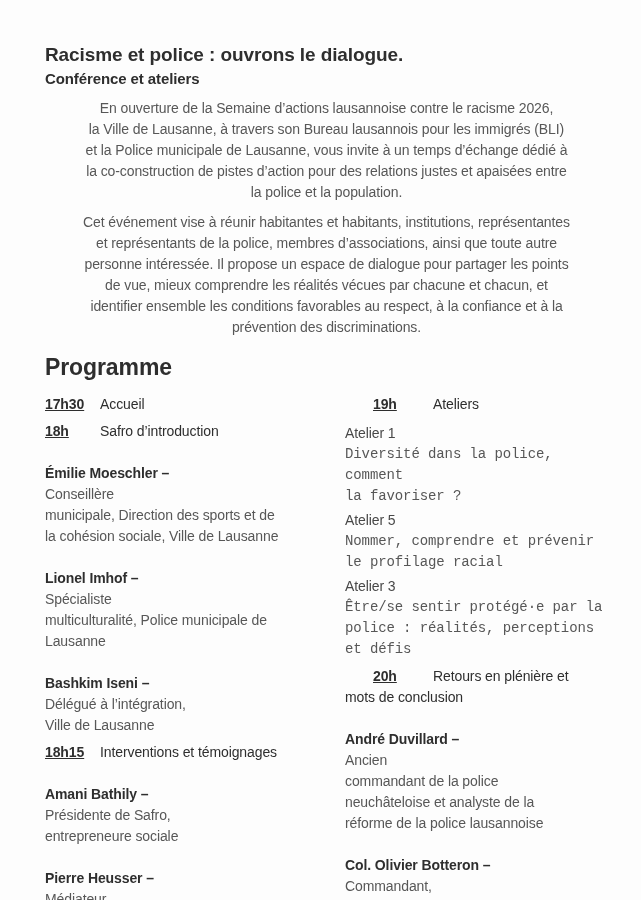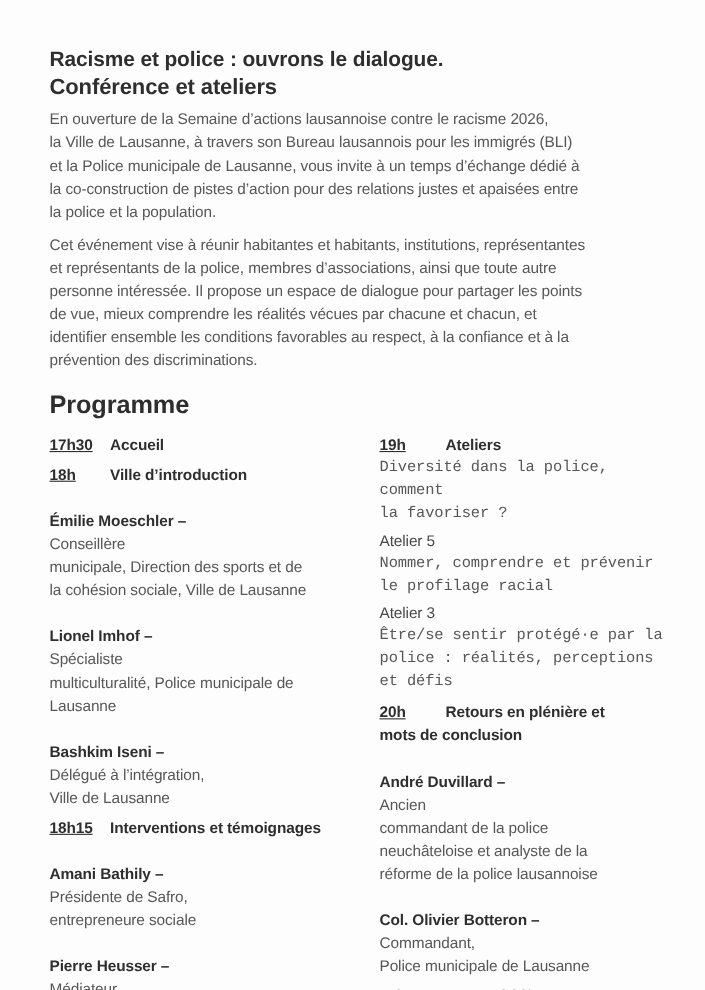--- a/index.html
+++ b/index.html
@@ -24,28 +24,29 @@
     letter-spacing:-0.1px;
   }
   h1{
     margin:0;
     font-size:19px;line-height:24px;
     font-weight:700;
     color:var(--text-primary,#2e2e2e);
   }
   .subtitle{
     margin:2px 0 0;
-    font-size:20px;line-height:20px;
+    font-size:15px;line-height:20px;
     font-weight:700;
     color:var(--text-primary,#2e2e2e);
   }
   .intro{
     margin:9px 0 0;
     font-size:14px;line-height:21px;
     white-space:pre-line;
+    text-align:center;
   }
   h2{
     margin:14px 0 4px;
     font-size:23px;line-height:30px;
     font-weight:700;
     color:var(--text-primary,#2e2e2e);
   }
   .columns{
     display:flex;
     margin-top:6px;
@@ -54,24 +55,24 @@
   .col-left{width:285px;margin-right:15px;flex:none;}
   .col-right{width:263px;flex:none;}
   .entry-head{margin:6px 0 0;}
   .entry-head .time{
     display:inline-block;
     font-weight:700;
     color:var(--text-primary,#2e2e2e);
     text-decoration:underline;
   }
   .col-left .time{width:55px;}
-  .col-right .time{width:60px;}
+  .col-right .time{width:60px;margin-left:28px;}
   .col-right .time.wide{width:89px;}
   .entry-title{
-    font-weight:700;
+    font-weight:400;
     color:var(--text-primary,#2e2e2e);
     white-space:pre-line;
   }
   .speaker{margin:0;white-space:pre-line;}
   .speaker-name{
     font-weight:700;
     color:var(--text-primary,#2e2e2e);
   }
   .atelier-label{
     margin:3px 0 0;
@@ -101,21 +102,21 @@
 prévention des discriminations.</p>
 
   <h2>Programme</h2>
 
   <div class="columns">
 
     <div class="col col-left">
 
       <p class="entry-head"><span class="time">17h30</span><span class="entry-title">Accueil</span></p>
 
-      <p class="entry-head"><span class="time">18h</span><span class="entry-title">Ville d’introduction</span></p>
+      <p class="entry-head"><span class="time">18h</span><span class="entry-title">Safro d’introduction</span></p>
 
       <p class="speaker">
         <strong class="speaker-name">Émilie Moeschler –</strong>
         <span class="speaker-role">Conseillère
 municipale, Direction des sports et de
 la cohésion sociale, Ville de Lausanne</span>
       </p>
       <p class="speaker">
         <strong class="speaker-name">Lionel Imhof –</strong>
         <span class="speaker-role">Spécialiste
@@ -141,20 +142,21 @@
 administratif (Ombudsman) de la Ville
 de Zürich</span>
       </p>
 
     </div>
 
     <div class="col col-right">
 
       <p class="entry-head"><span class="time">19h</span><span class="entry-title">Ateliers</span></p>
 
+      <p class="atelier-label first">Atelier 1</p>
       <p class="atelier-desc">Diversité dans la police, comment
 la favoriser ?</p>
 
       <p class="atelier-label">Atelier 5</p>
       <p class="atelier-desc">Nommer, comprendre et prévenir
 le profilage racial</p>
 
       <p class="atelier-label">Atelier 3</p>
       <p class="atelier-desc">Être/se sentir protégé·e par la
 police : réalités, perceptions et défis</p>

